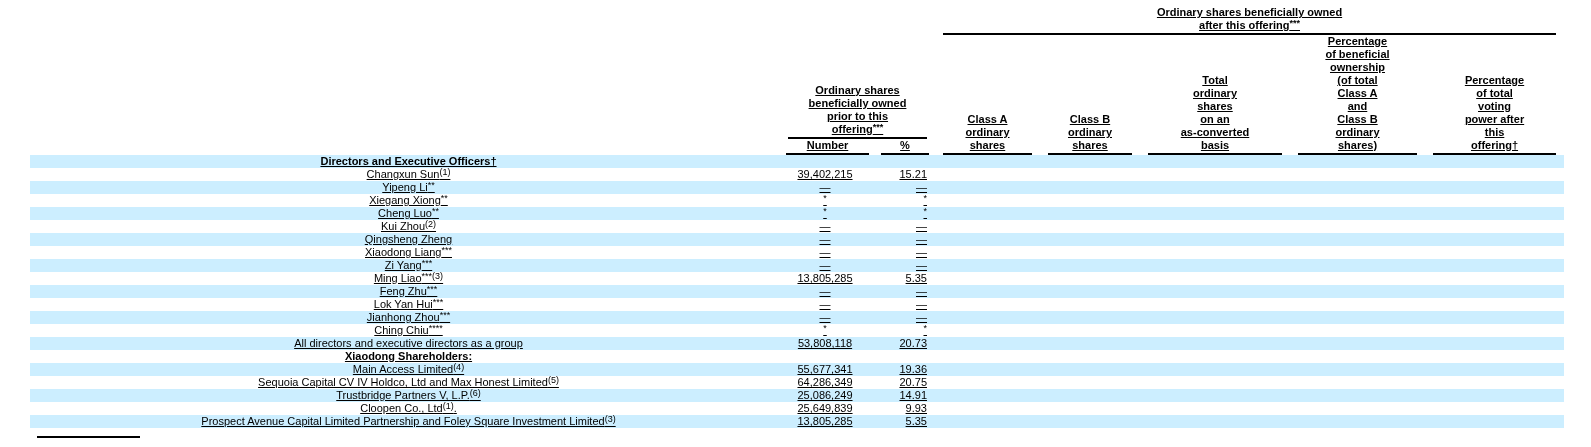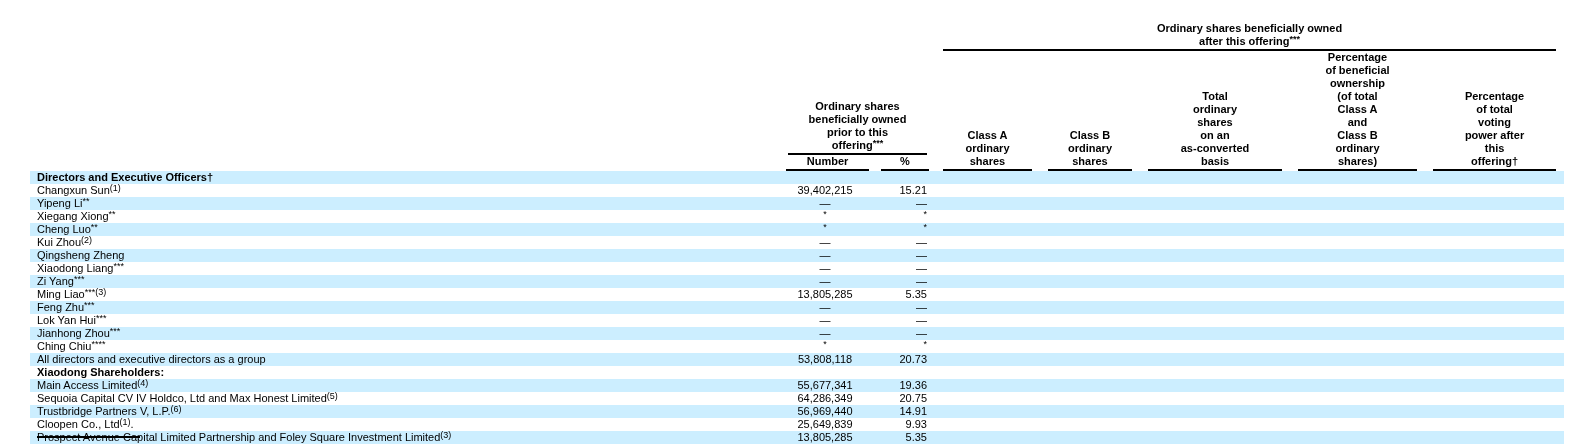--- a/index.html
+++ b/index.html
@@ -9,40 +9,41 @@
     background: #ffffff;
     font-family: "Liberation Sans", "DejaVu Sans", sans-serif;
     font-size: 11px;
     color: #000;
     overflow: hidden;
   }
   body { position: relative; }
 
   table.ownership {
     position: absolute;
-    left: 30px; top: 22px;
+    left: 30px; top: 6px;
     width: 1534px;
     border-collapse: collapse;
     table-layout: fixed;
+    text-decoration: underline;
   }
   th, td { padding: 0; vertical-align: bottom; font-weight: normal; }
   thead th { font-weight: bold; line-height: 13px; text-align: center; }
 
   .grp-underline, .colhead {
     border-bottom: 2px solid #000;
     margin: 0 8px;
     padding-bottom: 1px;
     text-align: center;
   }
   tr.h3 { height: 15px; }
   tr.h3 .colhead { margin: 0 6px; }
 
   tbody td { height: 13px; line-height: 13px; white-space: nowrap; overflow: visible; }
   tbody tr.stripe { background: var(--stripe, #cceeff); }
-  td.name { padding-left: 7px; text-align: left; }
+  td.name { padding-left: 7px; text-align: center; }
   td.num  { text-align: center; padding-right: 5px; }
   td.pct  { text-align: right; padding-right: 8px; margin-top: 8px; }
   .bold { font-weight: bold; }
 
   sup { font-size: 9px; line-height: 0; vertical-align: 3px; }
 
   .footnote-rule {
     position: absolute;
     left: 37px; top: 436px;
     width: 103px;
@@ -204,21 +205,21 @@
         <td colspan="5"></td>
       </tr>
       <tr>
         <td class="name">Sequoia Capital CV IV Holdco, Ltd and Max Honest Limited<sup>(5)</sup></td>
         <td class="num">64,286,349</td>
         <td class="pct">20.75</td>
         <td colspan="5"></td>
       </tr>
       <tr class="stripe">
         <td class="name">Trustbridge Partners V, L.P.<sup>(6)</sup></td>
-        <td class="num">56,969,440</td>
+        <td class="num">25,086,249</td>
         <td class="pct">14.91</td>
         <td colspan="5"></td>
       </tr>
       <tr>
         <td class="name">Cloopen Co., Ltd<sup>(1)</sup>.</td>
         <td class="num">25,649,839</td>
         <td class="pct">9.93</td>
         <td colspan="5"></td>
       </tr>
       <tr class="stripe">

